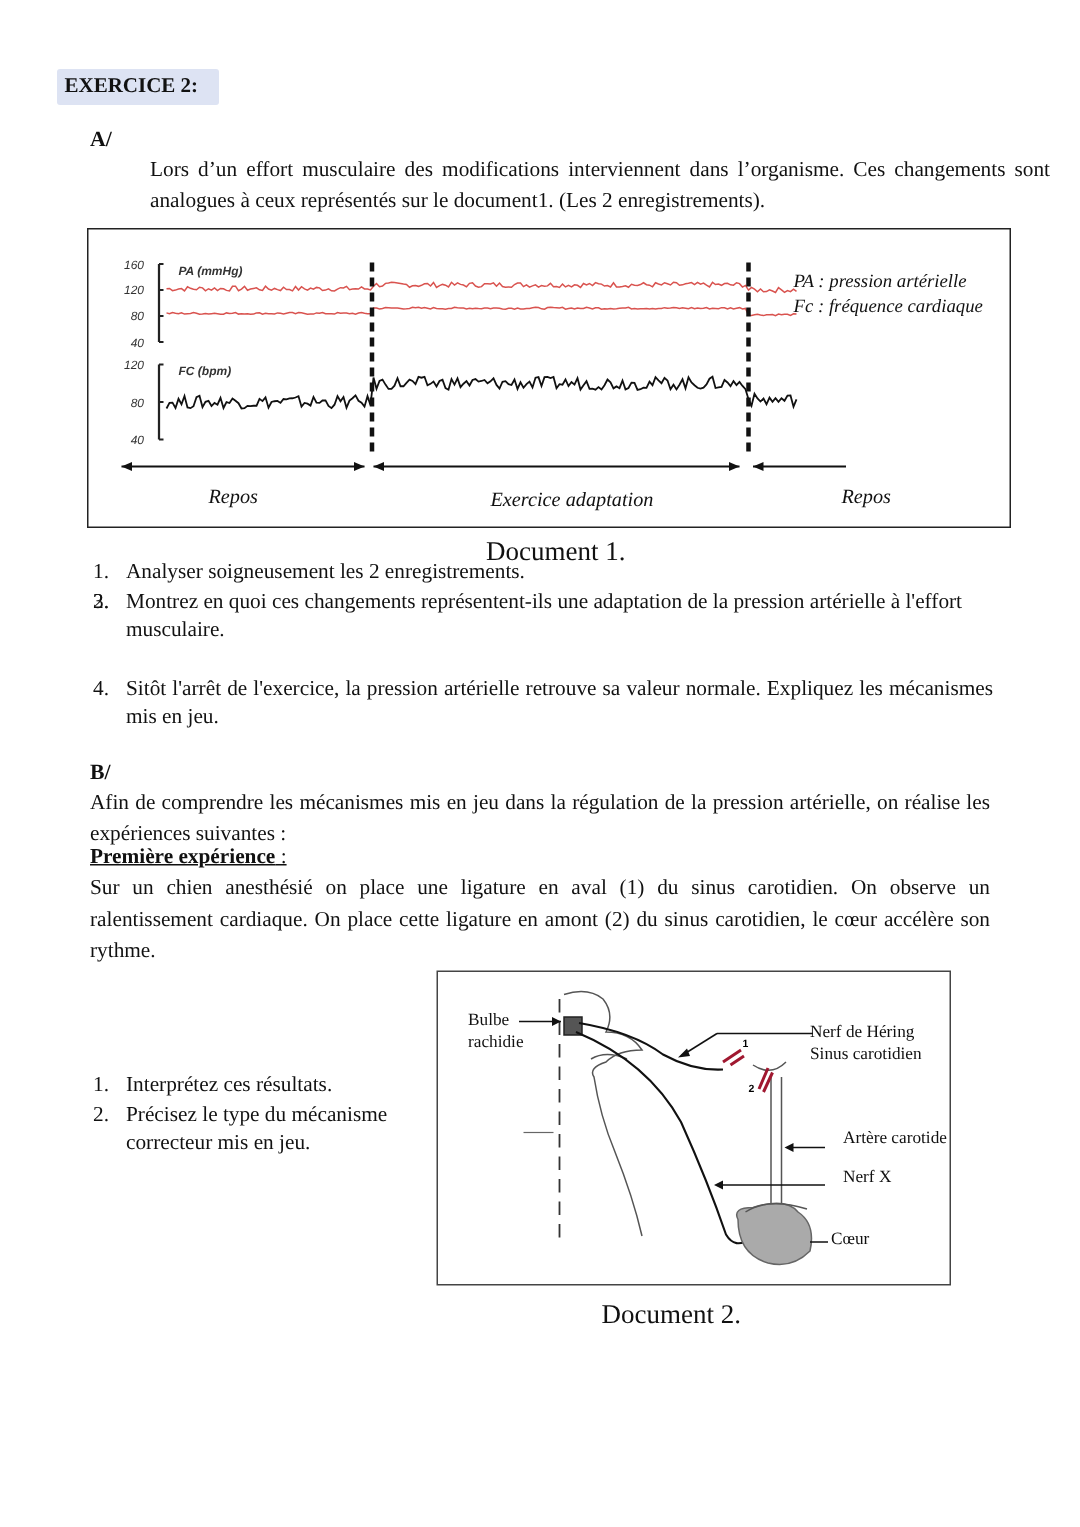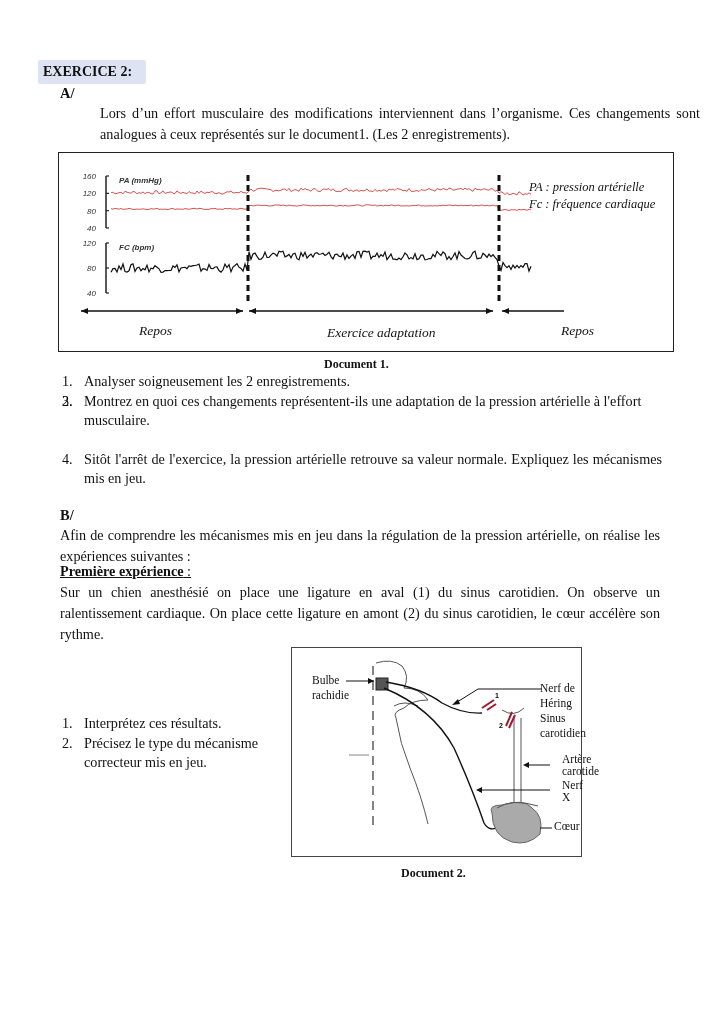--- a/index.html
+++ b/index.html
@@ -1,28 +1,28 @@
 <!DOCTYPE html>
 <html><head>
 <meta charset="utf-8">
 <style>
   html, body { margin:0; padding:0; background:#ffffff; }
   body { width:720px; height:1018px; position:relative; overflow:hidden;
          font-family:"Liberation Serif", serif; color:#111; }
   .abs { position:absolute; }
-  .ex-title { left:38px; top:60px; width:108px; height:24px; background:#dde3f3;
+  .ex-title { left:38px; top:46px; width:108px; height:24px; background:#dde3f3;
               font-weight:bold; font-size:14px; line-height:24px; padding-left:5px; box-sizing:border-box; border-radius:2px; }
   .h { font-weight:bold; font-size:14.5px; }
   .p { font-size:14.2px; line-height:21px; text-align:justify; }
   .doc1 { left:58px; top:152px; width:616px; height:200px; border:1.5px solid #222; box-sizing:border-box;font-style:italic; }
-  .caption { font-weight:bold; font-size:12px; }
+  .caption { font-weight:normal; font-size:18px; }
   ol.q { margin:0; padding:0; list-style:none; }
   ol.q li { position:relative; padding-left:26px; font-size:14.2px; line-height:19.5px; }
   ol.q li .num { position:absolute; left:4px; }
-  .doc2 { left:291px; top:647px; width:291px; height:210px; border:1.5px solid #444; box-sizing:border-box; }
+  .doc2 { left:291px; top:647px; width:343px; height:210px; border:1.5px solid #444; box-sizing:border-box; }
   .lbl { font-size:11.5px; }
   svg text { font-family:"Liberation Sans", sans-serif; }
 </style>
 </head>
 <body>
 
 <div class="abs ex-title">EXERCICE 2:</div>
 
 <div class="abs h" style="left:60px;top:85px;">A/</div>
 <div class="abs p" style="left:60px;top:103px;width:600px;margin-left:40px;">Lors d’un effort musculaire des modifications interviennent dans l’organisme. Ces changements sont analogues à ceux représentés sur le document1. (Les 2 enregistrements).</div>

